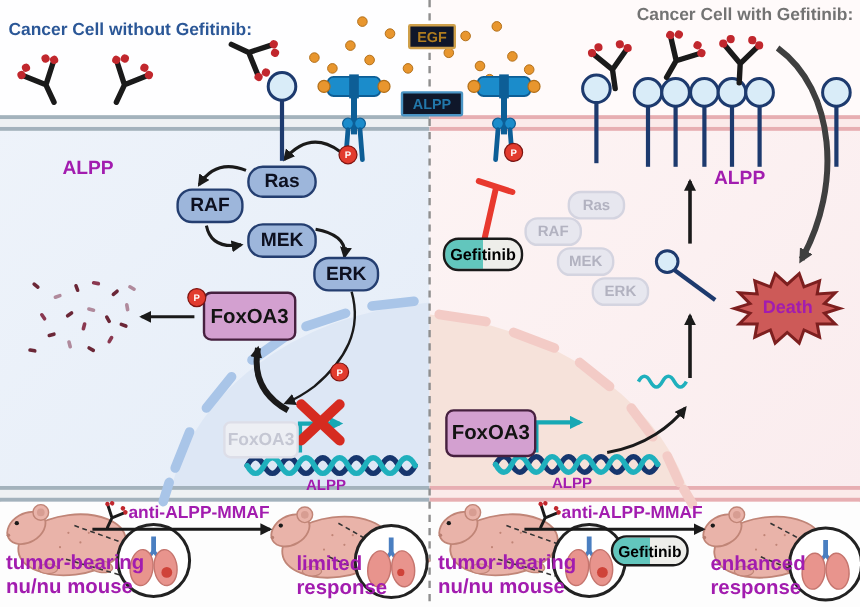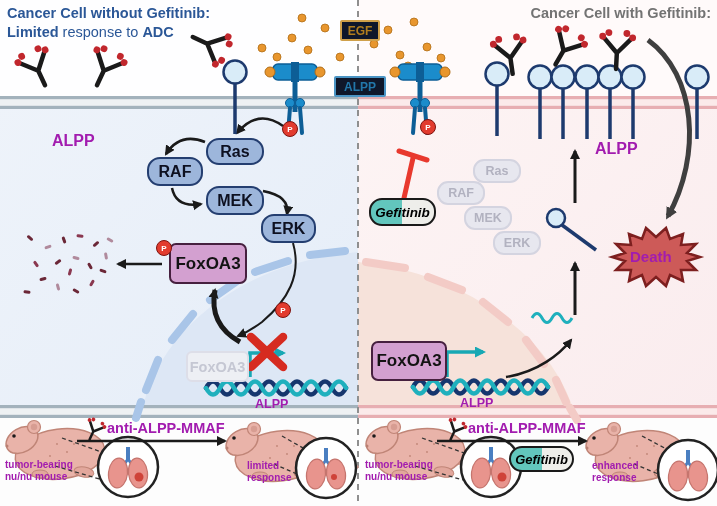--- a/index.html
+++ b/index.html
@@ -9,40 +9,40 @@
   .bg{position:absolute;}
   #bg-extra-left{left:0;top:0;width:358px;height:96px;background:#fefeff;}
   #bg-extra-right{left:358px;top:0;width:359px;height:96px;background:#fffafa;}
   #bg-cell-left{left:0;top:96px;width:358px;height:322px;background:linear-gradient(135deg,#eef3fa,#e5edf8);}
   #bg-cell-right{left:358px;top:96px;width:359px;height:322px;background:linear-gradient(135deg,#fdf4f4,#faecee);}
   #bg-bottom{left:0;top:418px;width:717px;height:88px;background:#fdfdfd;}
   svg{position:absolute;left:0;top:0;}
   .lbl{position:absolute;color:#a21caf;font-weight:bold;white-space:nowrap;}
   .title{font-size:14.5px;line-height:1.28;font-weight:bold;}
   .title .norm{font-weight:normal;}
-  #title-left{left:7px;top:4px;color:#2b5797;}
+  #title-left{left:7px;top:16px;color:#2b5797;}
   #title-right{right:6px;top:4px;color:#737373;text-align:right;}
   .tagbox{position:absolute;background:#0f172a;display:flex;align-items:center;justify-content:center;
           font-weight:bold;font-size:12px;border-radius:2px;}
   #egf-box{left:340px;top:20px;width:36px;height:17px;border:2px solid #cfa04a;color:#b07d1e;}
   #egfr-box{left:334px;top:76px;width:48px;height:17px;border:2px solid #4a94c4;color:#2277aa;}
   .pill{position:absolute;background:#9db6db;border:2.5px solid #243e70;border-radius:13px;
         display:flex;align-items:center;justify-content:center;font-weight:bold;font-size:16px;color:#0d1020;}
   .pill-faded{position:absolute;background:#e7e7ef;border:2px solid #d4d4e0;border-radius:11px;
         display:flex;align-items:center;justify-content:center;font-weight:bold;font-size:12.5px;color:#b2b2c0;}
   .fox{position:absolute;background:#d3a0d0;border:2.5px solid #46203f;border-radius:7px;
         display:flex;align-items:center;justify-content:center;font-weight:bold;font-size:17px;color:#131313;}
   .fox-faded{position:absolute;background:#edeff4;border:2px solid #dddee8;border-radius:6px;
         display:flex;align-items:center;justify-content:center;font-weight:bold;font-size:14.5px;color:#c5c7d3;}
   .capsule{position:absolute;border:2px solid #1a1a1a;border-radius:13px;
         background:linear-gradient(90deg,#62c6bd 0 50%,#eeeeea 50% 100%);
-        display:flex;align-items:center;justify-content:center;font-weight:bold;font-size:13px;color:#000;font-style:italic;}
+        display:flex;align-items:center;justify-content:center;font-weight:bold;font-size:13px;color:#000;}
   .pbadge{position:absolute;width:16px;height:16px;border-radius:50%;background:#e23b2e;border:1.5px solid #7e130f;
         color:#fff;font-size:8px;font-weight:bold;display:flex;align-items:center;justify-content:center;box-sizing:border-box;}
-  .two-line{white-space:pre-line;line-height:1.2;font-size:10px;}
+  .two-line{white-space:pre-line;line-height:1.2;font-size:17px;}
 </style>
 </head>
 <body>
 
 <div id="fig">
 
   <div id="bg-extra-left" class="bg"></div>
   <div id="bg-extra-right" class="bg"></div>
   <div id="bg-cell-left" class="bg"></div>
   <div id="bg-cell-right" class="bg"></div>
@@ -275,21 +275,20 @@
     <use href="#lungs" transform="translate(688,470)"></use>
 
     <line x1="77" y1="441" x2="225" y2="441" stroke="#1a1a1a" stroke-width="2.5" marker-end="url(#ah)"></line>
     <line x1="437" y1="441" x2="586" y2="441" stroke="#1a1a1a" stroke-width="2.5" marker-end="url(#ah)"></line>
     <use href="#antibody" transform="translate(94,430) rotate(25) scale(0.55)"></use>
     <use href="#antibody" transform="translate(455,430) rotate(25) scale(0.55)"></use>
   </svg>
 
   <div id="title-left" class="abs title">
     <div>Cancer Cell without Gefitinib:</div>
-    <div><span>Limited</span><span class="norm"> response to </span><span>ADC</span></div>
   </div>
   <div id="title-right" class="abs title">
     <div>Cancer Cell with Gefitinib:</div>
   </div>
 
   <div id="egf-box" class="tagbox">EGF</div>
   <div id="egfr-box" class="tagbox">ALPP</div>
 
   <div class="lbl" style="left:52px;top:132px;font-size:16px;">ALPP</div>
   <div class="lbl" style="left:595px;top:140px;font-size:16px;">ALPP</div>
@@ -306,21 +305,21 @@
   <div class="pill-faded" style="left:464px;top:206px;width:44px;height:20px;">MEK</div>
   <div class="pill-faded" style="left:493px;top:231px;width:44px;height:20px;">ERK</div>
 
   <div class="fox" style="left:169px;top:243px;width:74px;height:37px;">FoxOA3</div>
   <div class="fox-faded" style="left:186px;top:351px;width:59px;height:27px;">FoxOA3</div>
   <div class="fox" style="left:371px;top:341px;width:72px;height:36px;">FoxOA3</div>
 
   <div class="capsule" style="left:369px;top:198px;width:63px;height:24px;font-size:13.5px;">Gefitinib</div>
   <div class="capsule" style="left:509px;top:446px;width:61px;height:22px;">Gefitinib</div>
 
-  <div class="lbl" style="left:630px;top:248px;width:53px;text-align:left;font-size:15px;">Death</div>
+  <div class="lbl" style="left:630px;top:248px;width:53px;text-align:center;font-size:15px;">Death</div>
 
   <div class="pbadge" style="left:282px;top:121px;">P</div>
   <div class="pbadge" style="left:156px;top:240px;">P</div>
   <div class="pbadge" style="left:275px;top:302px;">P</div>
   <div class="pbadge" style="left:420px;top:119px;">P</div>
 
   <div class="lbl two-line" style="left:5px;top:459px;"><span>tumor-bearing</span><br><span>nu/nu mouse</span></div>
   <div class="lbl" style="left:107px;top:420px;font-size:14.5px;">anti-ALPP-MMAF</div>
   <div class="lbl two-line" style="left:247px;top:460px;"><span>limited</span><br><span>response</span></div>
   <div class="lbl two-line" style="left:365px;top:459px;"><span>tumor-bearing</span><br><span>nu/nu mouse</span></div>

